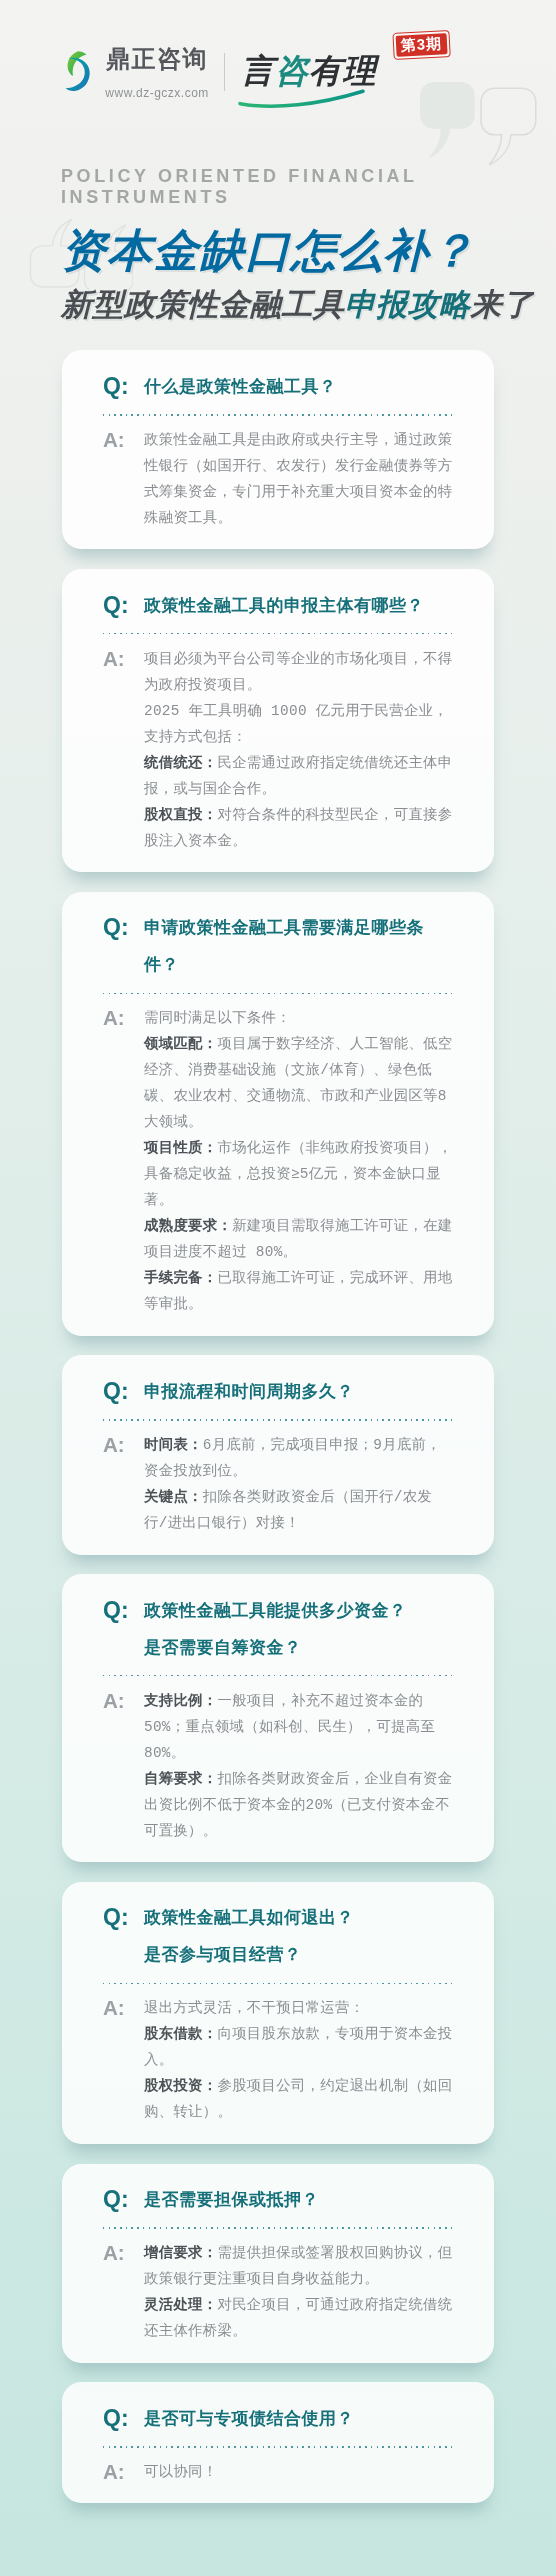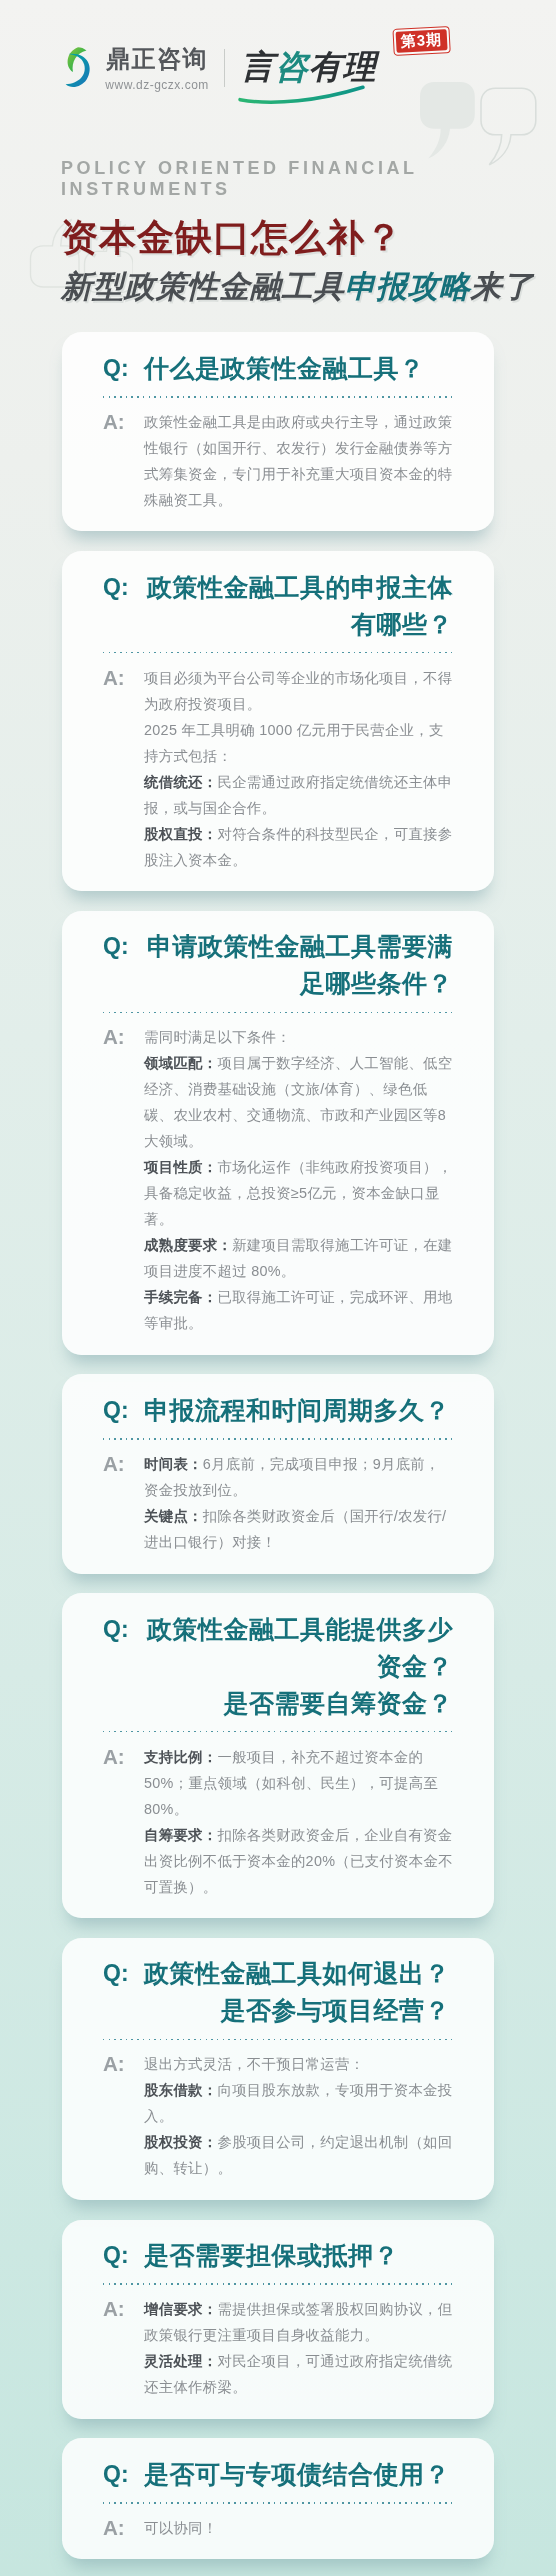--- a/index.html
+++ b/index.html
@@ -8,47 +8,47 @@
     font-family:"Liberation Sans",sans-serif;
     background:linear-gradient(180deg,#f3f3f1 0%,#edf0ed 16%,#e2eeea 36%,#d7ebe6 58%,#cce8e2 78%,#c1e4dc 100%);
   }
   .deco-quote{position:absolute;z-index:0;}
   .q-close{top:80px;left:420px;}
   .q-open{top:215px;left:25px;transform:rotate(180deg);}
   header{position:relative;z-index:1;padding:43px 0 0 61px;}
   .brand-row{display:flex;align-items:center;}
   .brand-text{margin-left:10.3px;text-align:center;}
   .brand-name{font-size:24px;font-weight:800;color:#54575b;letter-spacing:1.5px;}
-  .brand-url{font-size:12px;color:#8f9295;letter-spacing:0.5px;margin-top:3px;}
+  .brand-url{font-size:12px;color:#8f9295;letter-spacing:0.5px;margin-top:11px;}
   .v-divider{width:1px;height:38px;background:#c9ccc9;margin:0 15.5px;}
   .series{position:relative;font-style:italic;font-weight:900;font-size:33px;color:#2e3134;letter-spacing:1px;}
   .series .accent{color:#1d8a80;}
   .series .swoosh{position:absolute;left:-4.1px;bottom:-15.5px;}
   .seal{display:inline-block;vertical-align:top;transform:rotate(-3deg) translateY(-17.5px);margin-left:7.2px;border:1.5px solid #cf3127;border-radius:4.1px;padding:1.5px;background:rgba(255,255,255,.55);}
   .seal-inner{display:block;background:#cf3127;color:#ffffff;font-style:normal;font-weight:800;font-size:15px;line-height:20.6px;padding:0.5px 5.2px;border-radius:2.1px;letter-spacing:1px;}
   .eyebrow{margin-top:66px;font-size:18px;font-weight:700;letter-spacing:3.6px;color:#a3a7a5;}
   .title{position:relative;z-index:1;padding-left:61px;margin-top:13.4px;}
-  .t1{font-size:37px;font-weight:900;color:#7f1d1d;letter-spacing:1px;
+  .t1{font-size:45px;font-weight:900;font-style:italic;color:#0369a1;letter-spacing:1px;
       text-shadow:2.1px 2.1px 0 rgba(60,80,80,0.10);}
   .t2{margin-top:3px;font-size:31px;font-weight:900;font-style:italic;letter-spacing:0.5px;
       text-shadow:1.5px 1.5px 0 rgba(60,80,80,0.10);}
   .t2 .dark{color:#4a4e52;}
   .t2 .teal{color:#16707a;}
   main{position:relative;z-index:1;margin:24px 62px 0;display:flex;flex-direction:column;gap:19.6px;}
   .card{background:rgba(255,255,255,0.84);border-radius:19.6px;padding:17.5px 41px 18.5px;
         box-shadow:0 13.4px 15.5px -6.2px rgba(125,165,172,0.5);}
   .q-row{display:flex;align-items:flex-start;}
   .q-label{width:41px;flex-shrink:0;font-weight:900;font-size:23px;color:#16707a;line-height:37px;}
-  .q-title{font-weight:900;font-size:25px;color:#16707a;line-height:37px;letter-spacing:0.5px;text-align:right;}
+  .q-title{font-weight:900;font-size:17px;color:#16707a;line-height:37px;letter-spacing:0.5px;}
   .dotted{height:1.5px;margin:9.3px 0 11.3px;
         background-image:repeating-linear-gradient(to right,#4f96a3 0 1.5px,transparent 1.5px 5.7px);}
   .a-row{display:flex;align-items:flex-start;}
   .a-label{width:41px;flex-shrink:0;font-weight:900;font-size:20.6px;color:#9aa0a4;line-height:26px;}
   .a-body{font-size:14.4px;line-height:26px;color:#8a8e92;letter-spacing:0.3px;}
-  .a-body p{margin:0;}
+  .a-body p{margin:0;font-family:Liberation Mono, monospace;}
   .a-body b{color:#4d5257;font-weight:700;}
 </style>
 </head>
 <body>
 
 <svg class="deco-quote q-close" width="122" height="89" viewBox="0 0 236 172">
   <path d="M28,4 H78 C95,4 106,15 106,32 V66 C106,83 95,94 78,94 H58 C56,118 42,140 16,152 C34,130 40,112 40,94 H28 C11,94 0,83 0,66 V32 C0,15 11,4 28,4 Z" fill="#e4e8e5"></path>
   <g transform="translate(118,12)">
     <path d="M28,4 H78 C95,4 106,15 106,32 V66 C106,83 95,94 78,94 H58 C56,118 42,140 16,152 C34,130 40,112 40,94 H28 C11,94 0,83 0,66 V32 C0,15 11,4 28,4 Z" fill="none" stroke="#d9dedb" stroke-width="3"></path>
   </g>

